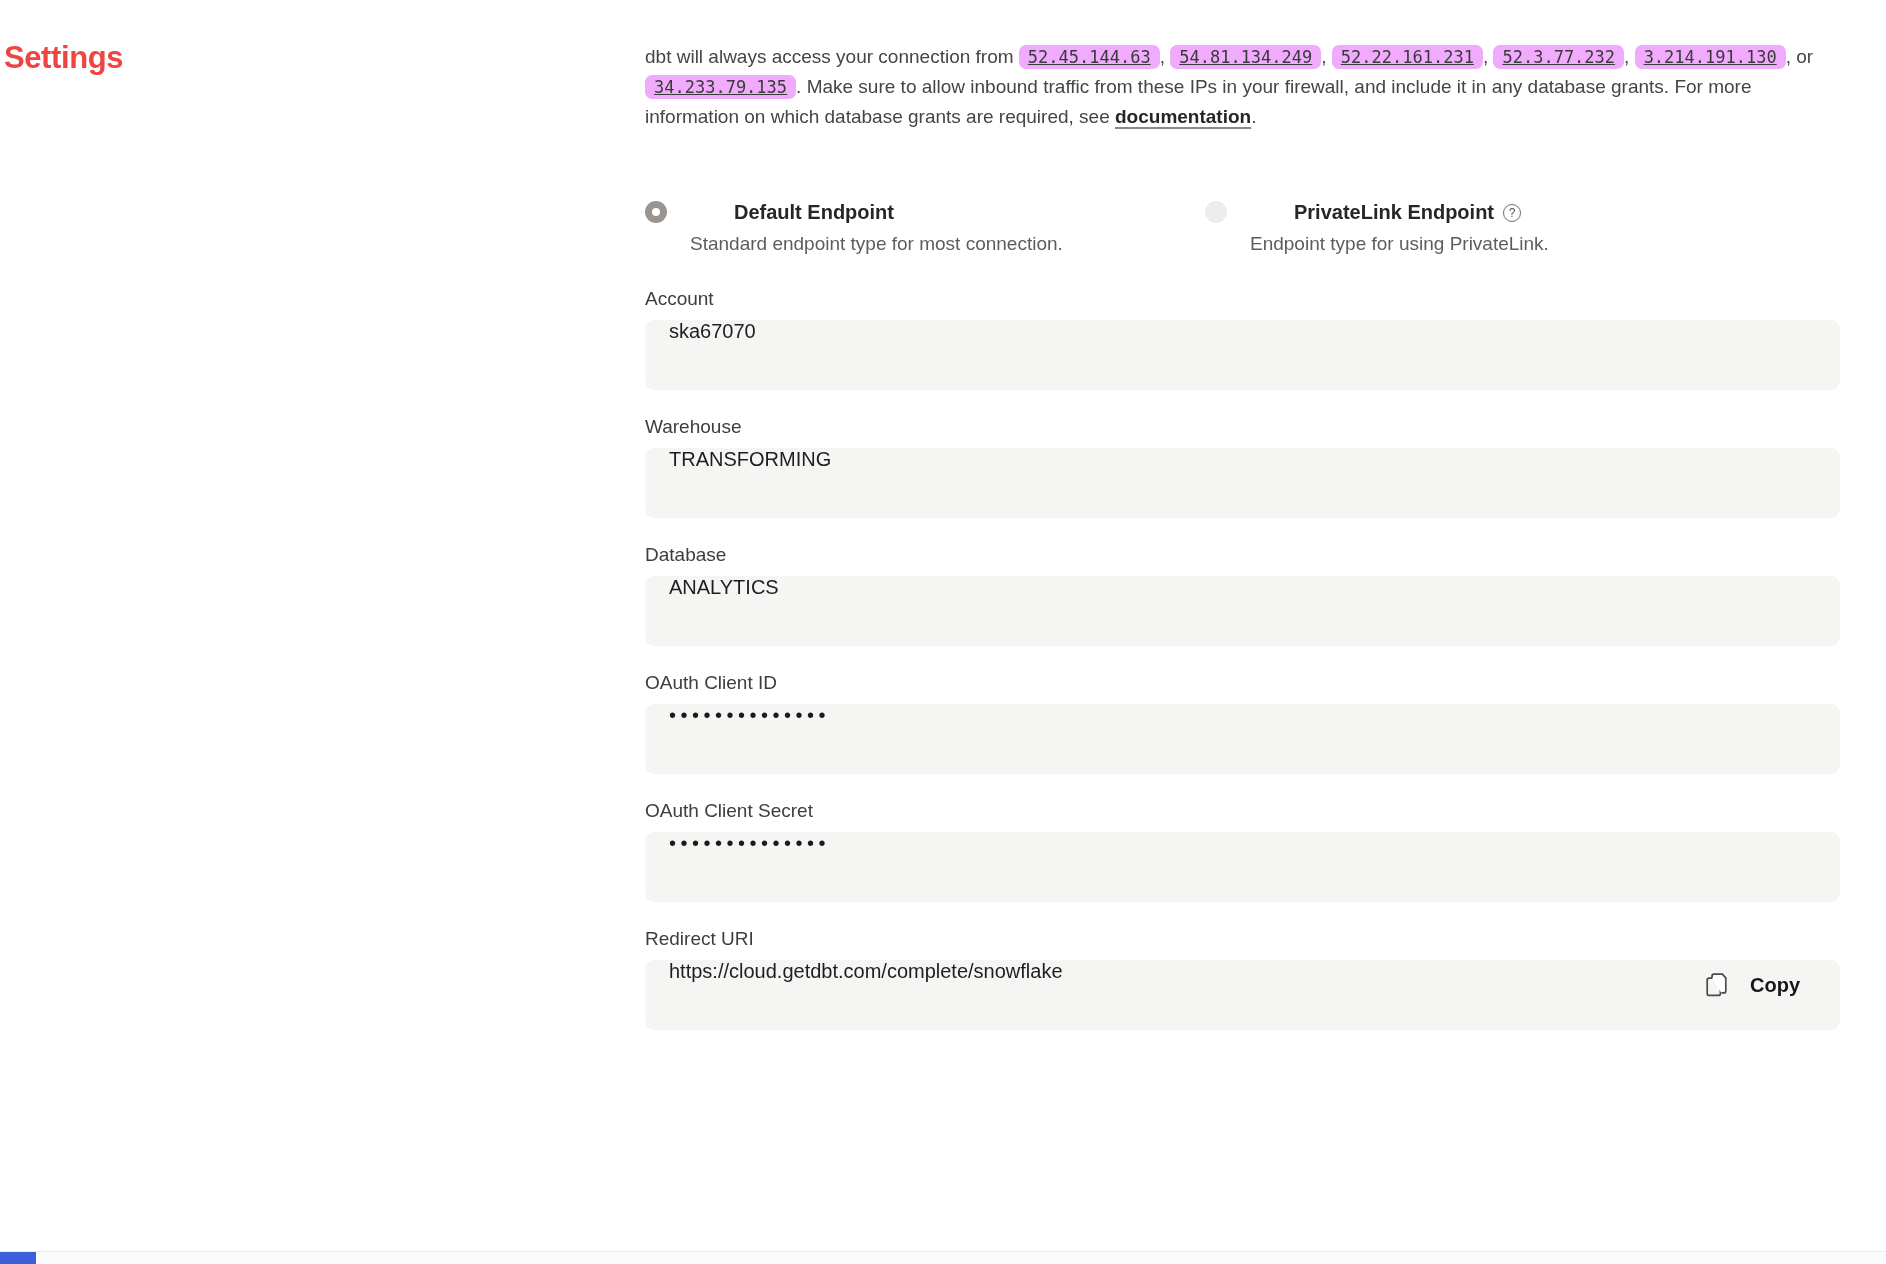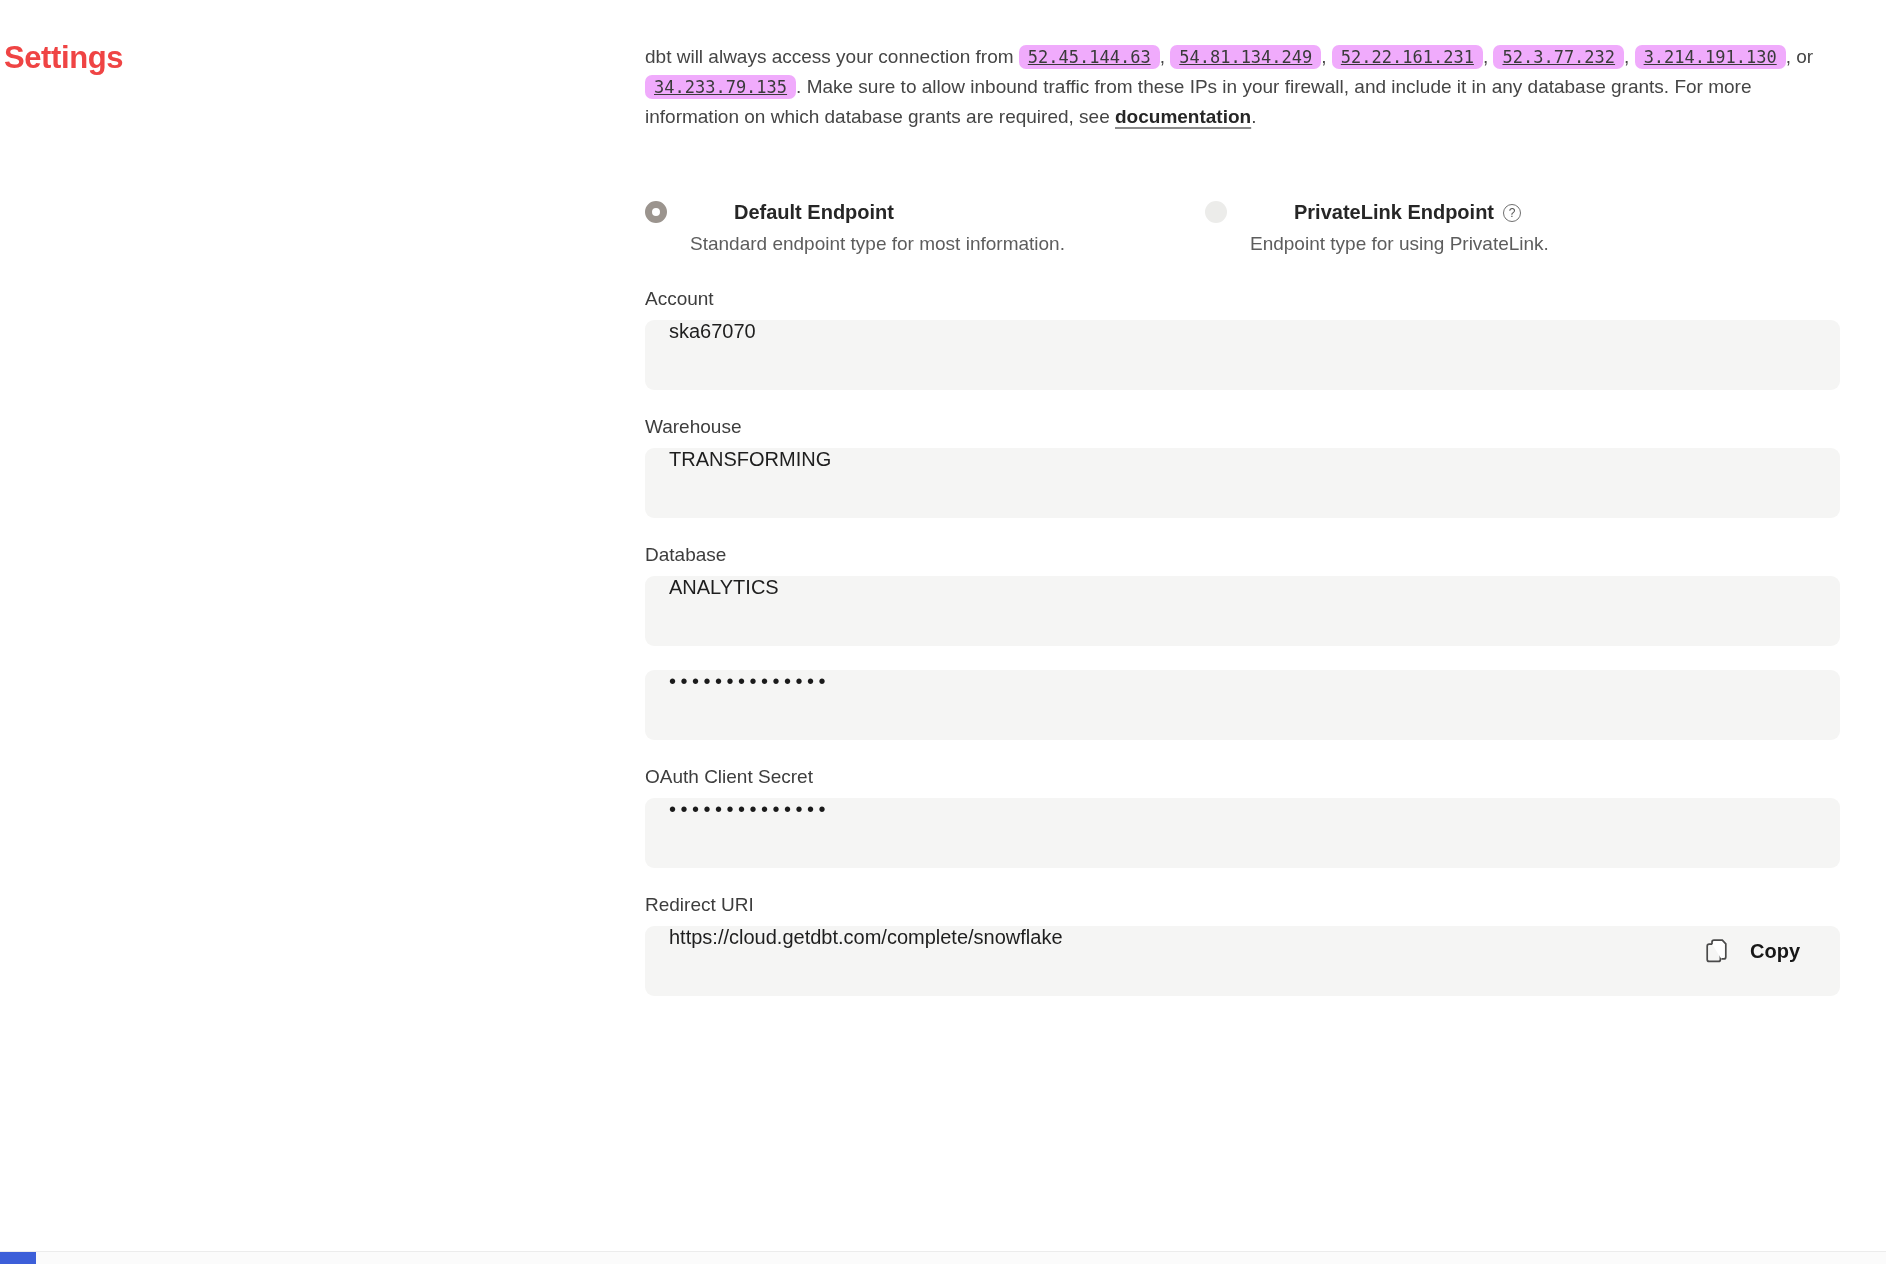--- a/index.html
+++ b/index.html
@@ -174,21 +174,21 @@
 
 <div class="main-col">
 
   <p class="intro"><span>dbt will always access your connection from </span><span class="ip-chip">52.45.144.63</span><span>, </span><span class="ip-chip">54.81.134.249</span><span>, </span><span class="ip-chip">52.22.161.231</span><span>, </span><span class="ip-chip">52.3.77.232</span><span>, </span><span class="ip-chip">3.214.191.130</span><span>, or </span><span class="ip-chip">34.233.79.135</span><span>. </span><span>Make sure to allow inbound traffic from these IPs in your firewall, and include it in any database grants. For more information on which database grants are required, see </span><span class="doc-link">documentation</span><span>.</span></p>
 
   <div class="endpoint-row">
     <div class="endpoint-option first">
       <span class="radio selected"></span>
       <span class="endpoint-texts">
         <span class="endpoint-label">Default Endpoint</span>
-        <div class="endpoint-desc">Standard endpoint type for most information.</div>
+        <div class="endpoint-desc">Standard endpoint type for most connection.</div>
       </span>
     </div>
     <div class="endpoint-option">
       <span class="radio unselected"></span>
       <span class="endpoint-texts">
         <span class="endpoint-label">PrivateLink Endpoint</span><span class="help-icon">?</span>
         <div class="endpoint-desc">Endpoint type for using PrivateLink.</div>
       </span>
     </div>
   </div>
@@ -210,20 +210,21 @@
     </div>
 
     <div class="field-group">
       <div class="field-label">Database</div>
       <div class="field-box">
         <span class="value">ANALYTICS</span>
       </div>
     </div>
 
     <div class="field-group">
+      <div class="field-label">OAuth Client ID</div>
       <div class="field-box">
         <span class="value masked">••••••••••••••</span>
       </div>
     </div>
 
     <div class="field-group">
       <div class="field-label">OAuth Client Secret</div>
       <div class="field-box">
         <span class="value masked">••••••••••••••</span>
       </div>

